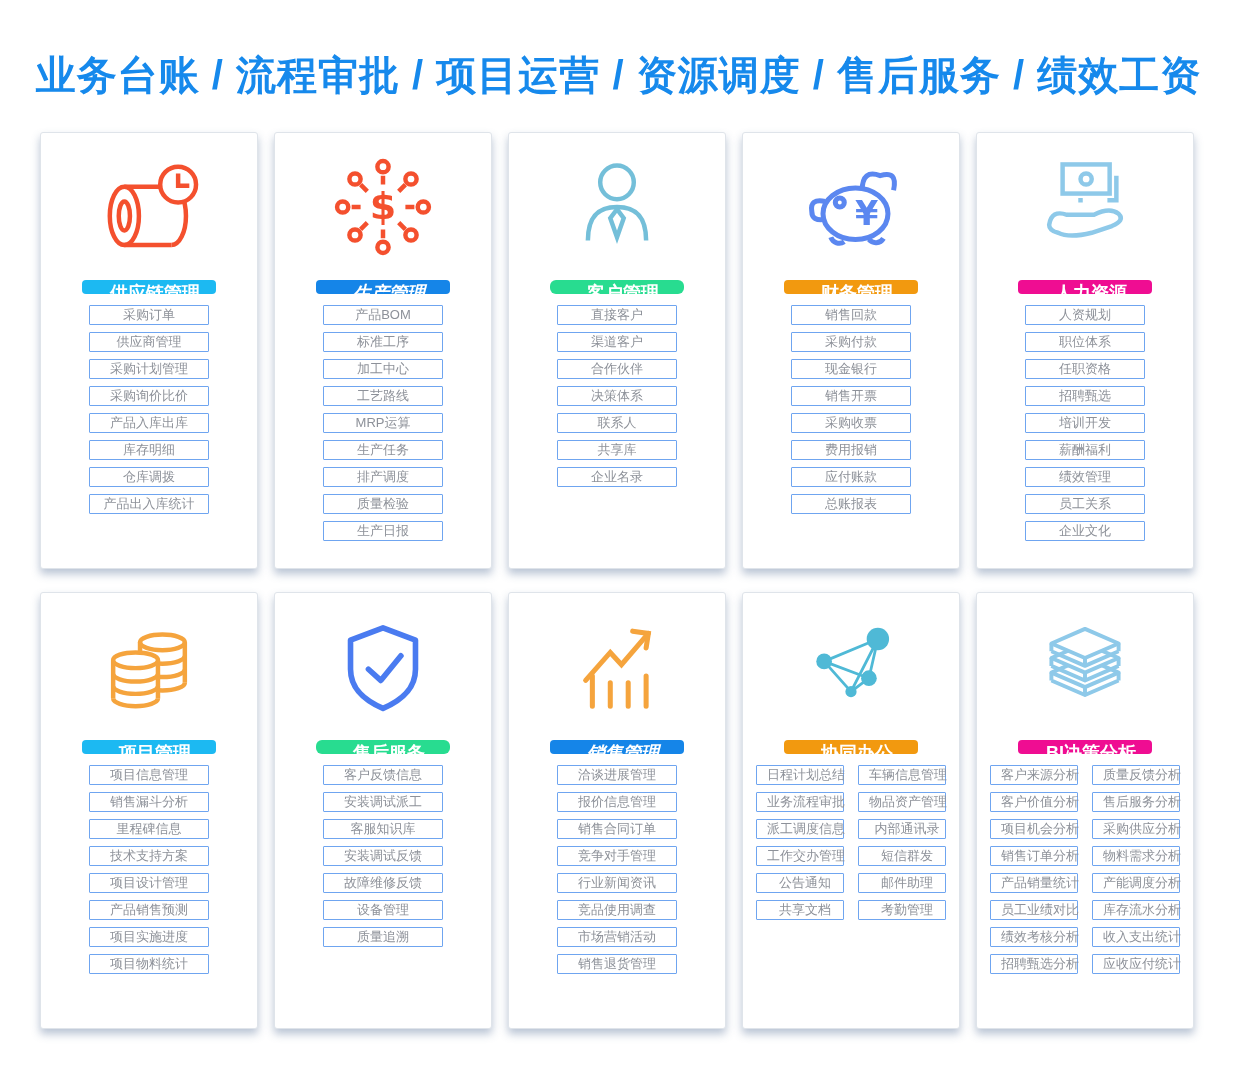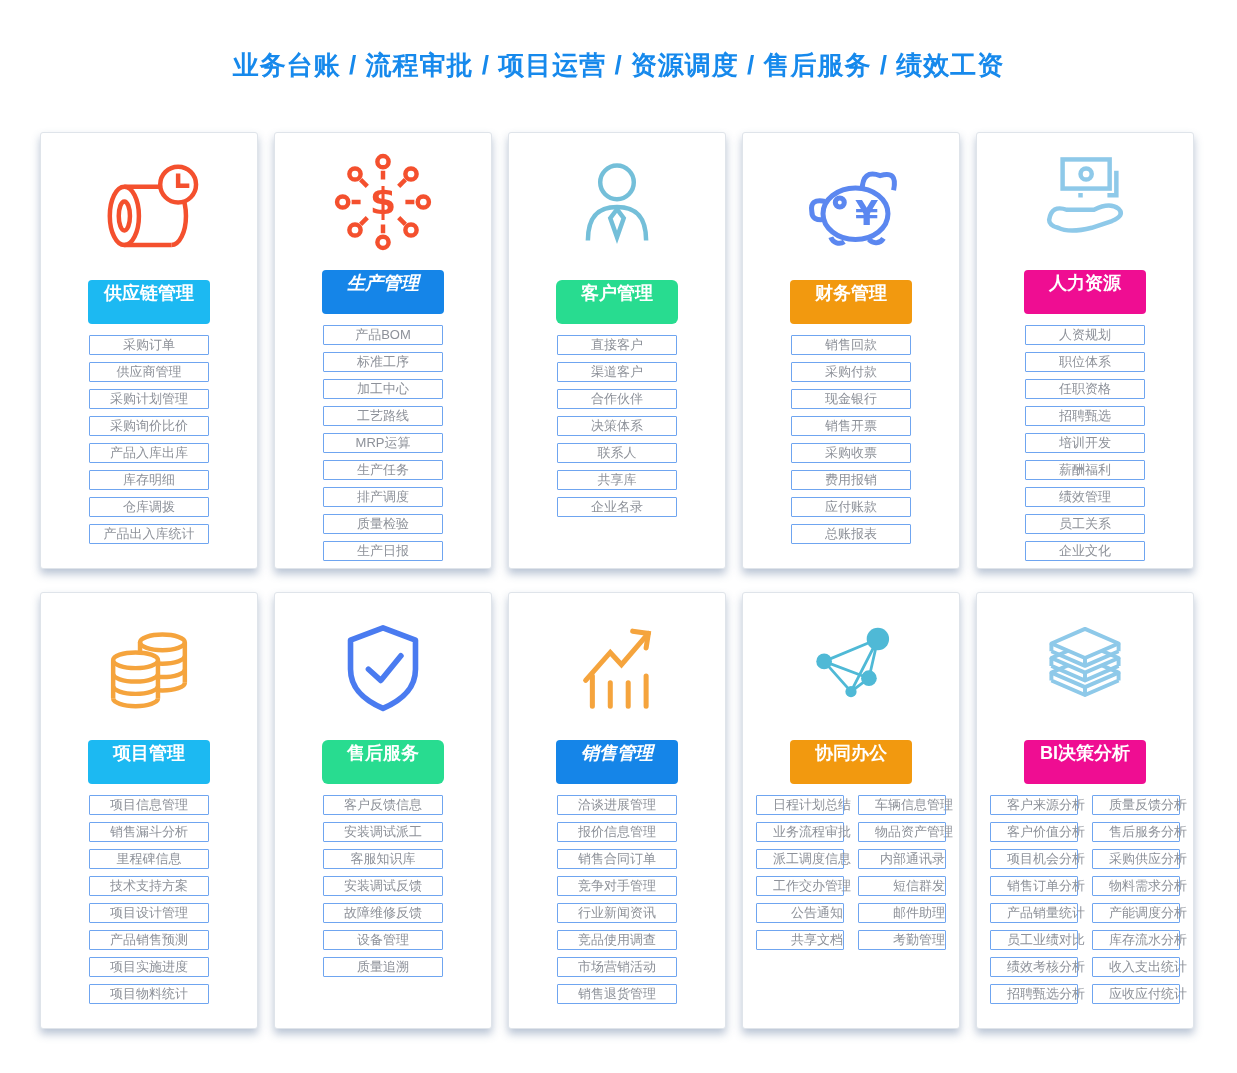--- a/index.html
+++ b/index.html
@@ -2,56 +2,56 @@
 <html><head>
 <meta charset="utf-8">
 <style>
   html,body{margin:0;padding:0;}
   body{
     width:1237px;height:1073px;background:#ffffff;position:relative;overflow:hidden;
     font-family:"Liberation Sans","DejaVu Sans",sans-serif;
   }
   .page-title{
     padding-top:48px;height:40px;text-align:center;
-    font-size:26px;font-weight:bold;color:#1689ec;letter-spacing:1px;
+    font-size:40px;font-weight:bold;color:#1689ec;letter-spacing:1px;
   }
   .card-grid{
     margin:44px 0 0 40px;width:1170px;
     display:flex;flex-wrap:wrap;gap:23px 16px;
   }
   .card{
     width:218px;height:437px;background:#ffffff;box-sizing:border-box;
     border:1px solid #dfe4ea;border-radius:3px;
     box-shadow:0 5px 9px rgba(100,125,160,0.45);
     display:flex;flex-direction:column;align-items:center;
   }
   .icon-wrap{
     height:147px;width:100%;display:flex;align-items:center;justify-content:center;
   }
   .icon-wrap svg{width:112px;height:112px;}
   .badge{
-    width:122px;height:44px;line-height:27px;border-radius:4px;flex:0 0 auto;
-    color:#ffffff;font-size:18px;font-weight:bold;text-align:center;white-space:nowrap;
+    width:122px;height:14px;line-height:27px;border-radius:4px;flex:0 0 auto;
+    color:#ffffff;font-size:18px;font-weight:bold;text-align:center;white-space:nowrap;padding-left:12px;
   }
   .badge-cyan{background:#1cb9f2;}
   .badge-blue{background:#1585e8;font-style:italic;}
   .badge-green{background:#28dc90;border-radius:6px;}
   .badge-orange{background:#f2990f;}
   .badge-magenta{background:#ef0d92;}
   .items{margin-top:11px;width:100%;box-sizing:border-box;padding:0 48px;}
   .item{
     box-sizing:border-box;height:20px;line-height:18px;margin-bottom:7px;
     border:1px solid #6fa5f0;background:#ffffff;border-radius:1px;
     font-size:13px;color:#8d9199;text-align:center;white-space:nowrap;
   }
   .items.two-col{
     padding:0 14px;display:grid;grid-template-columns:88px 88px;
     column-gap:14px;row-gap:0;justify-content:center;
   }
-  .items.two-col .item{text-align:right;padding-left:16px;}
+  .items.two-col .item{text-align:center;padding-left:10px;}
 </style>
 </head>
 <body>
 
 <div class="page-title">业务台账 / 流程审批 / 项目运营 / 资源调度 / 售后服务 / 绩效工资</div>
 
 <div class="card-grid">
 
   <div class="card">
     <div class="icon-wrap">

